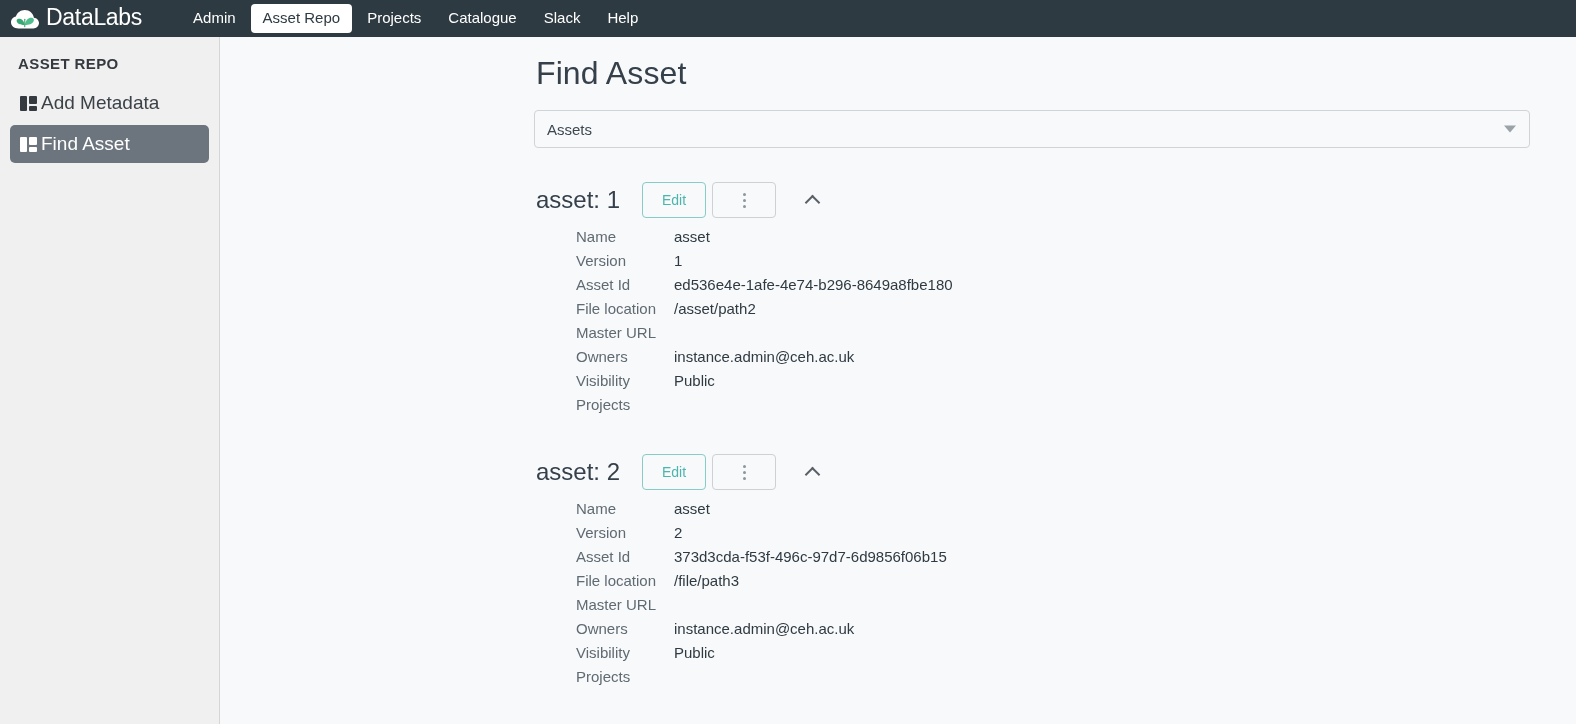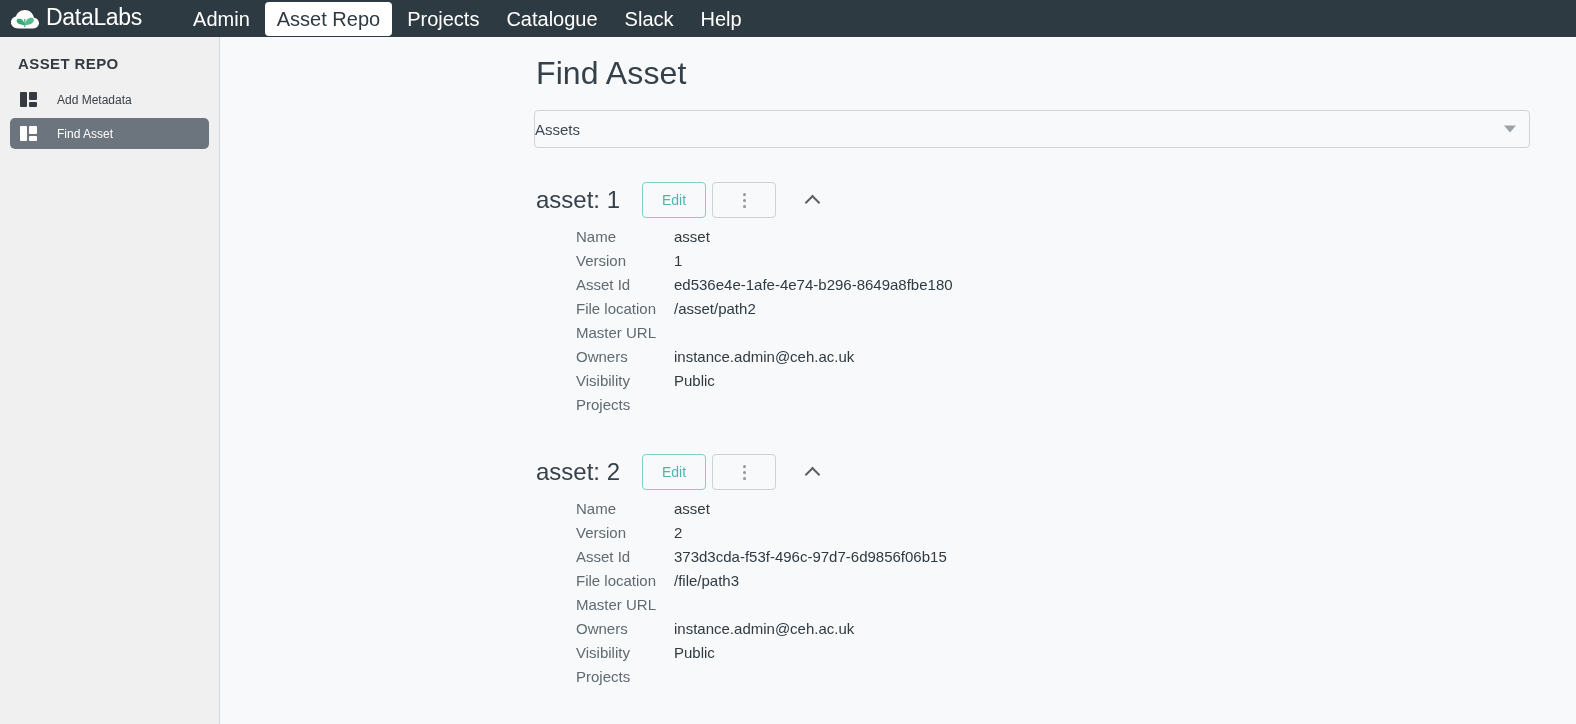--- a/index.html
+++ b/index.html
@@ -43,21 +43,21 @@
     line-height: 1;
     padding-bottom: 2px;
   }
   .nav-items {
     display: flex;
     align-items: center;
     gap: 3px;
   }
   .nav-link {
     color: #ffffff;
-    font-size: 20px;
+    font-size: 15px;
     padding: 6px 12px;
     border-radius: 4px;
     text-decoration: none;
     white-space: nowrap;
     line-height: 1.1;
   }
   .nav-link.active {
     background: #ffffff;
     color: #2e3a42;
   }
@@ -80,24 +80,24 @@
     font-size: 15px;
     font-weight: bold;
     color: #343a40;
     letter-spacing: 0.4px;
     padding: 6px 0 6px 8px;
     margin-bottom: 6px;
   }
   .side-item {
     display: flex;
     align-items: center;
-    gap: 20px;
+    gap: 4px;
     padding: 8px 10px;
     border-radius: 5px;
-    font-size: 12px;
+    font-size: 19px;
     color: #3b4248;
     cursor: pointer;
     margin-bottom: 3px;
   }
   .side-item.active {
     background: #6c757d;
     color: #ffffff;
   }
   .grid-icon {
     width: 17px; height: 15px;
@@ -134,21 +134,21 @@
   
   .select-wrap { position: relative; margin-bottom: 34px; }
   .select-box {
     width: 996px;
     height: 38px;
     background: #f8f9fa;
     border: 1px solid #cfd4d8;
     border-radius: 4px;
     display: flex;
     align-items: center;
-    padding: 0 0;
+    padding: 0 12px;
     font-size: 15px;
     color: #3d4852;
     cursor: pointer;
   }
   .caret {
     position: absolute;
     right: 14px;
     top: 50%;
     transform: translateY(-50%);
     width: 0; height: 0;

